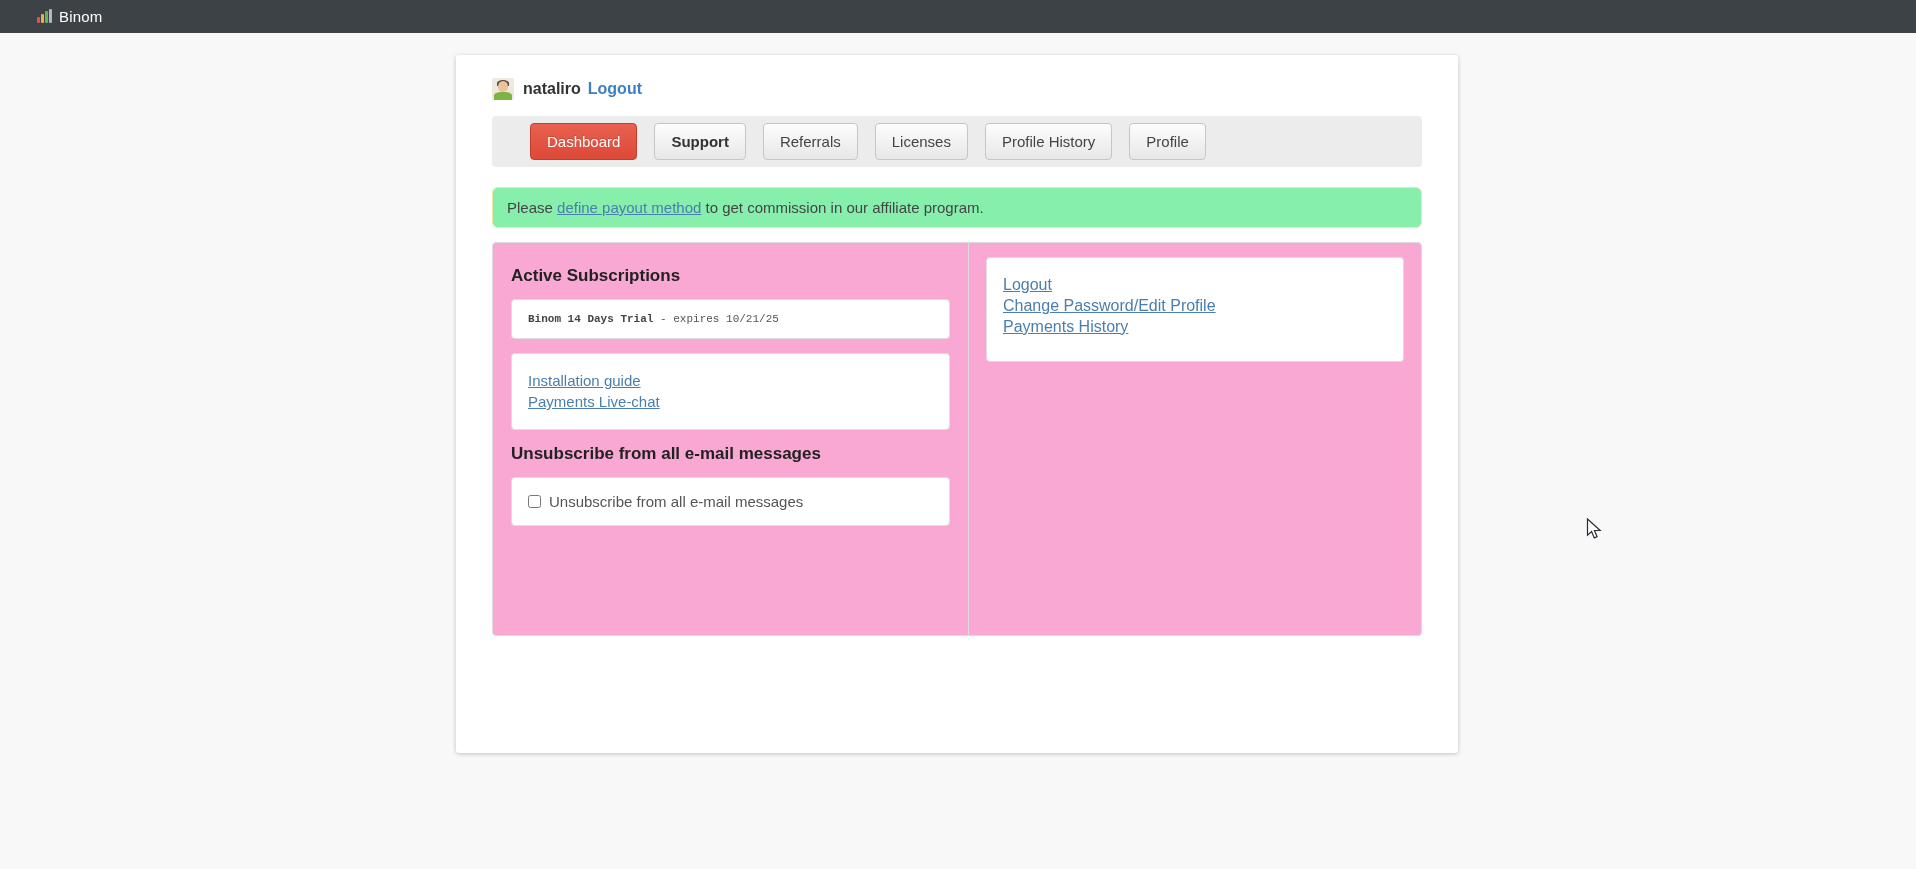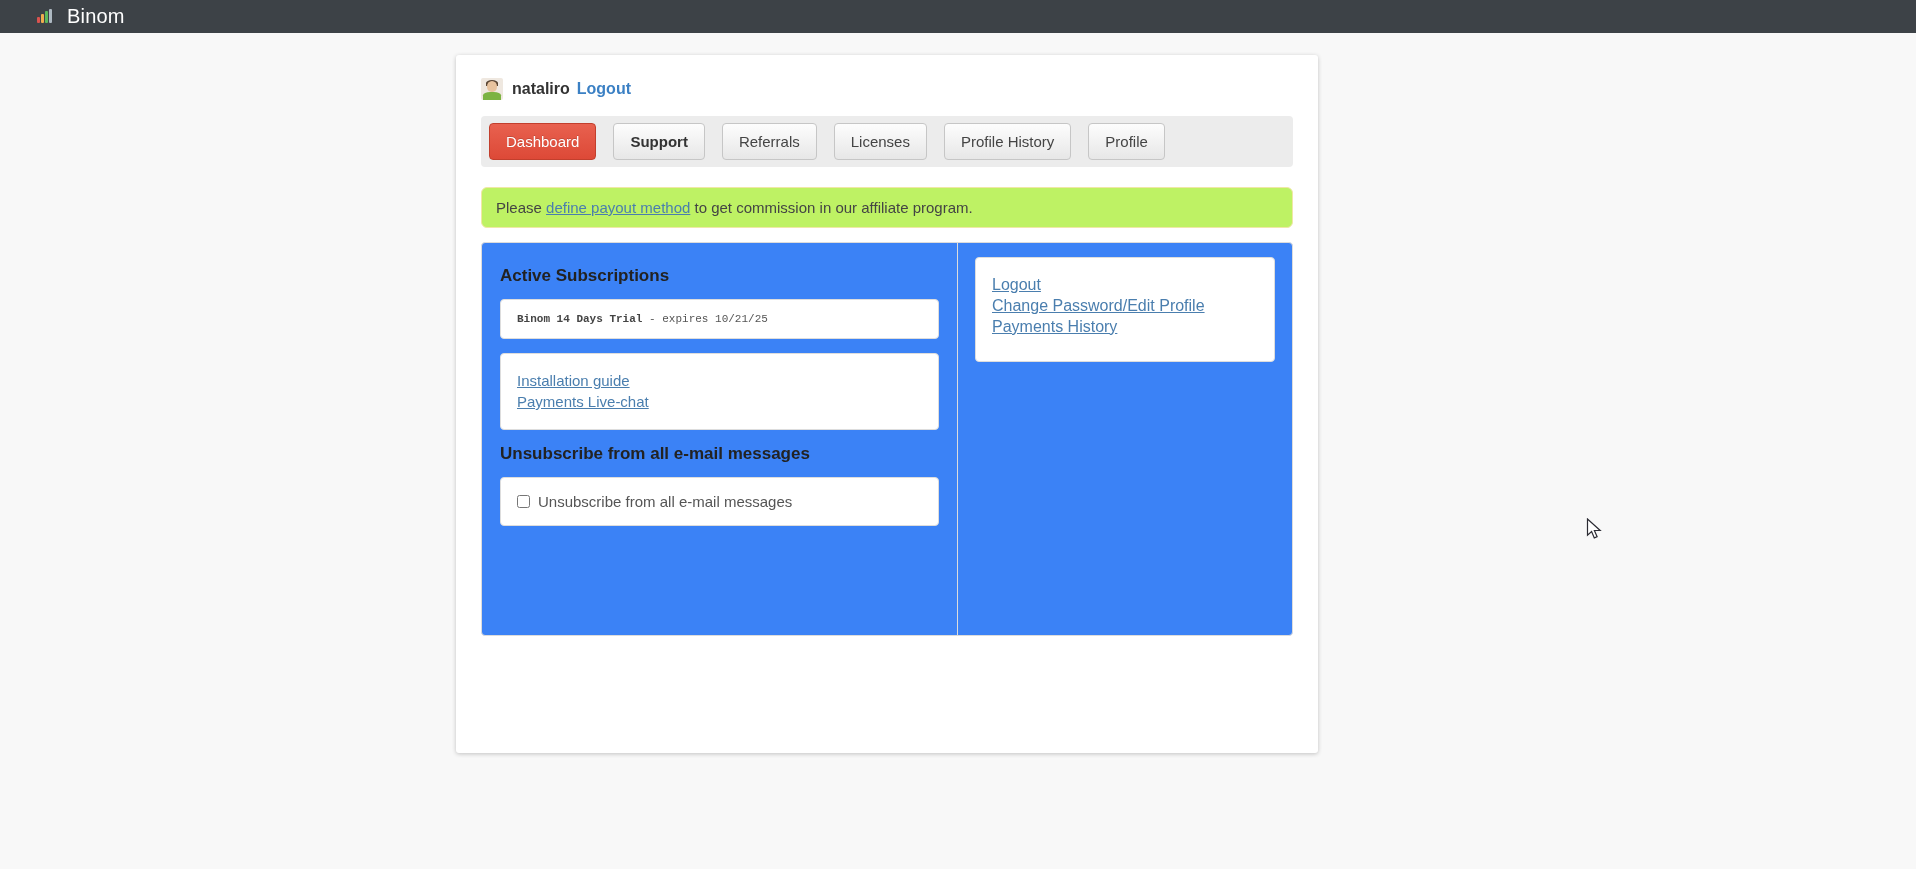--- a/index.html
+++ b/index.html
@@ -16,29 +16,29 @@
     position: absolute; left: 0; top: 0; width: 1916px; height: 33px;
     background: #3d4247;
     display: flex; align-items: center;
   }
   .brand-icon { margin-left: 37px; width: 17px; height: 17px; position: relative; }
   .brand-icon i { position: absolute; bottom: 2px; width: 3px; border-radius: 1px; }
   .brand-icon i:nth-child(1) { left: 0;  height: 6px;  background: #d9534f; }
   .brand-icon i:nth-child(2) { left: 4px; height: 9px; background: #f0ad4e; }
   .brand-icon i:nth-child(3) { left: 8px; height: 12px; background: #5cb85c; }
   .brand-icon i:nth-child(4) { left: 12px; height: 14px; background: #aeb9c2; }
-  .brand-label { color: #ffffff; font-size: 20px; margin-left: 13px; letter-spacing: .2px; }
+  .brand-label { color: #ffffff; font-size: 15px; margin-left: 5px; letter-spacing: .2px; }
 
   
   .card {
-    position: absolute; left: 456px; top: 55px; width: 862px; height: 698px;
+    position: absolute; left: 456px; top: 55px; width: 1002px; height: 698px;
     background: #ffffff;
     border-radius: 3px;
     box-shadow: 0 1px 4px rgba(0,0,0,.22);
-    padding: 22px 25px;
+    padding: 22px 36px;
   }
 
   
   .user-row { display: flex; align-items: center; height: 24px; margin-bottom: 15px; }
   .avatar {
     width: 22px; height: 22px; border-radius: 2px; background: #efe8e0;
     position: relative; overflow: hidden; margin-right: 9px;
   }
   .avatar .head {
     position: absolute; left: 6px; top: 3px; width: 10px; height: 11px;
@@ -68,35 +68,36 @@
     background: linear-gradient(#fdfdfd, #e7e7e7);
     border: 1px solid #c6c6c6; border-radius: 4px;
     padding: 9px 16px; margin-right: 17px;
     cursor: pointer; white-space: nowrap;
   }
   .tab.bold { font-weight: bold; color: #333; }
   .tab.active {
     background: linear-gradient(#e8614f, #dd4937);
     border-color: #c23f2d; color: #fff;
     text-shadow: 0 -1px 0 rgba(0,0,0,.15);
+    margin-left: 30px;
   }
 
   
   .page-title { font-size: 28px; font-weight: 400; color: #333; margin: 22px 0 21px; letter-spacing: .2px; }
 
   
   .alert {
-    background: #bef264; border: 1px solid #f0e7a6; border-radius: 6px;
+    background: #86efac; border: 1px solid #f0e7a6; border-radius: 6px;
     padding: 11px 14px; font-size: 15px; color: #444; margin-bottom: 14px;
   }
   .alert a { color: #4a7eae; text-decoration: underline; cursor: pointer; }
 
   
   .panel {
-    border: 1px solid #dcdcdc; border-radius: 4px; background: #3b82f6;
+    border: 1px solid #dcdcdc; border-radius: 4px; background: #f9a8d4;
     display: flex; height: 394px; overflow: hidden;
   }
   .col-left  { width: 476px; border-right: 1px solid #dcdcdc; padding: 14px 18px; }
   .col-right { flex: 1; padding: 14px 17px; }
 
   .sec-heading { font-size: 17px; font-weight: bold; color: #222; margin: 9px 0 13px; }
 
   .white-box {
     background: #fff; border: 1px solid #ddd; border-radius: 4px;
     padding: 13px 16px; margin-bottom: 14px;

